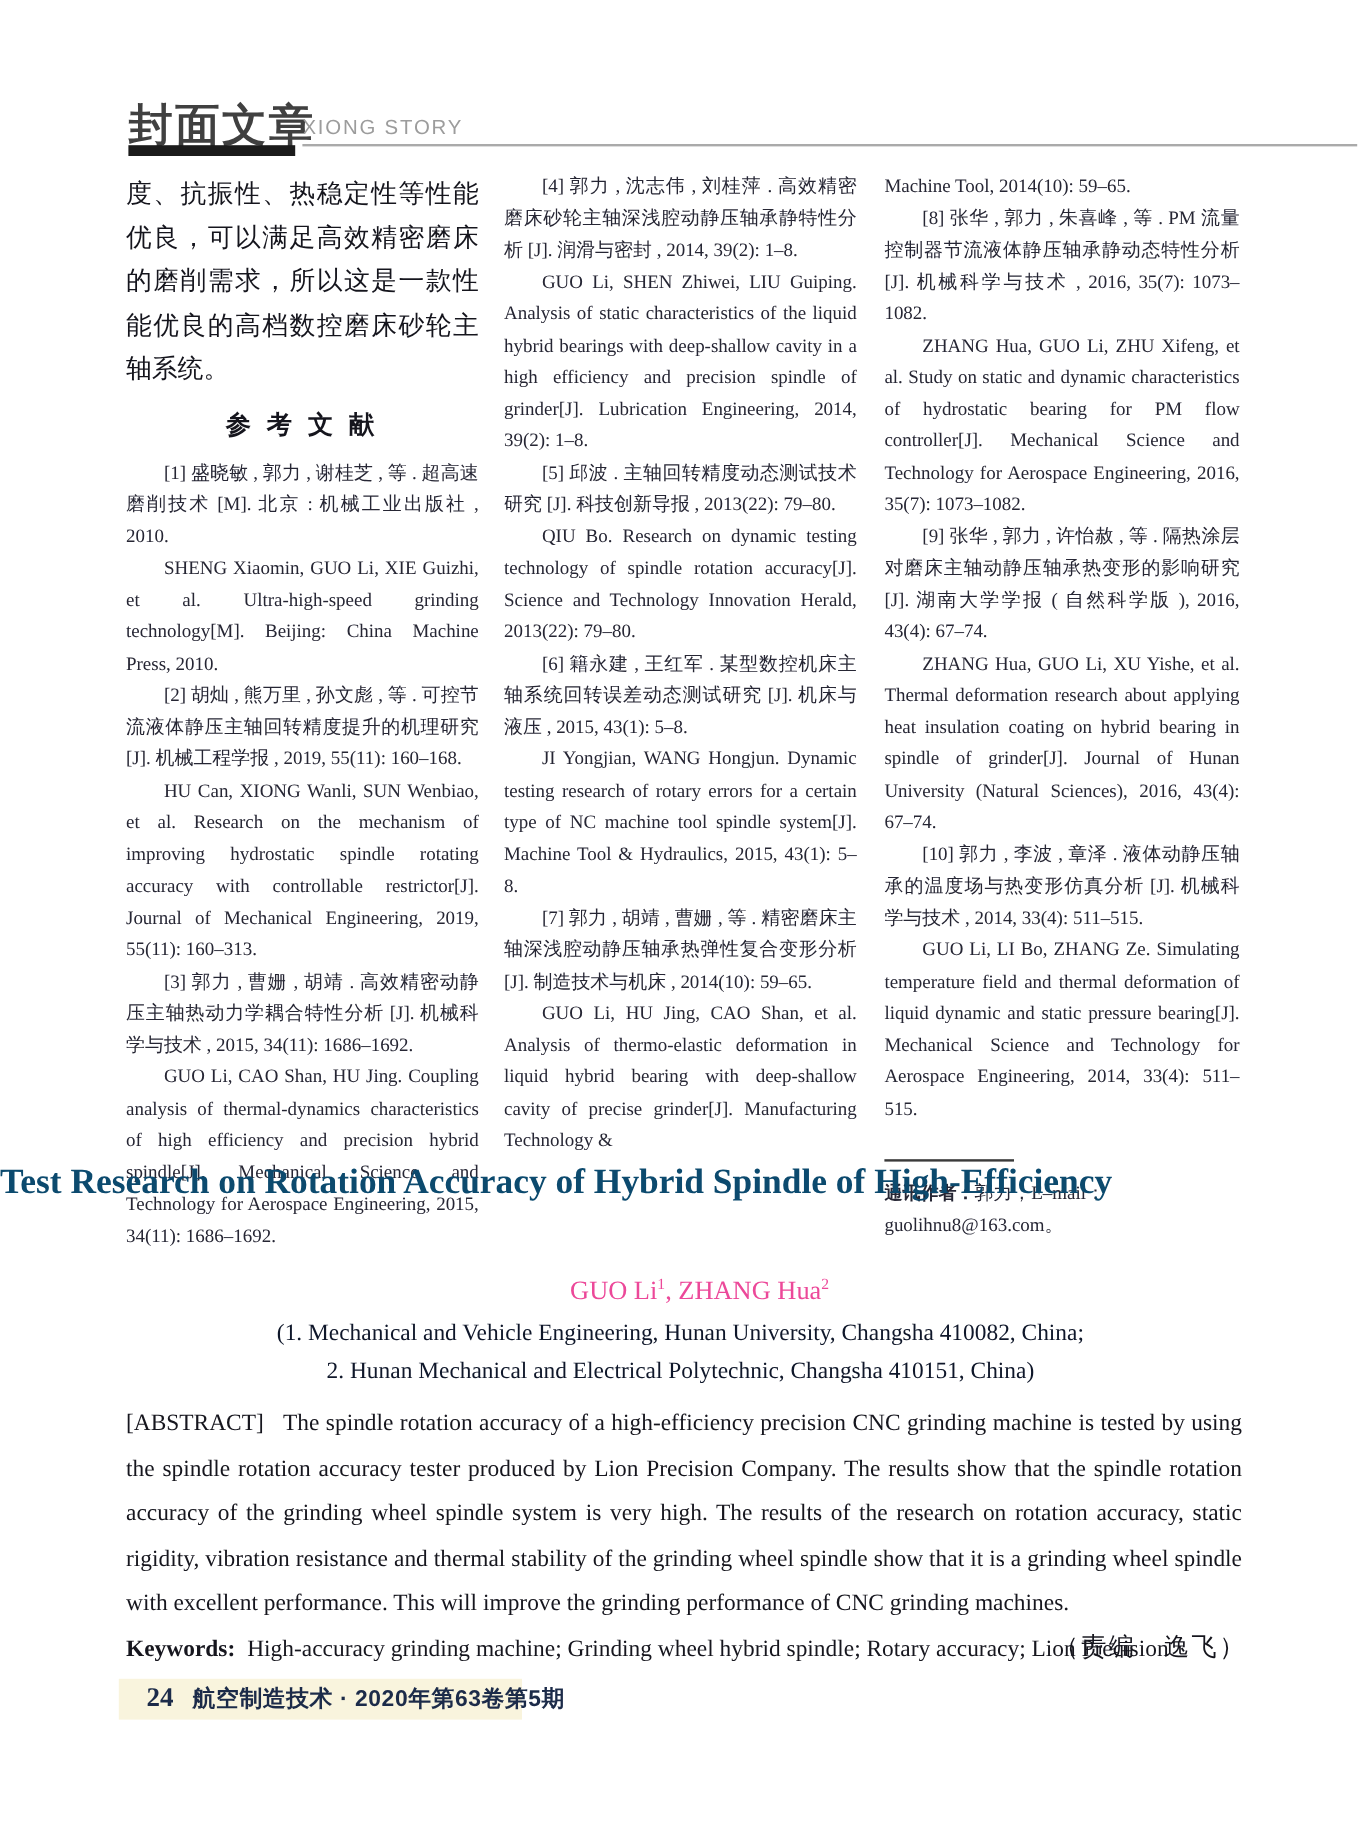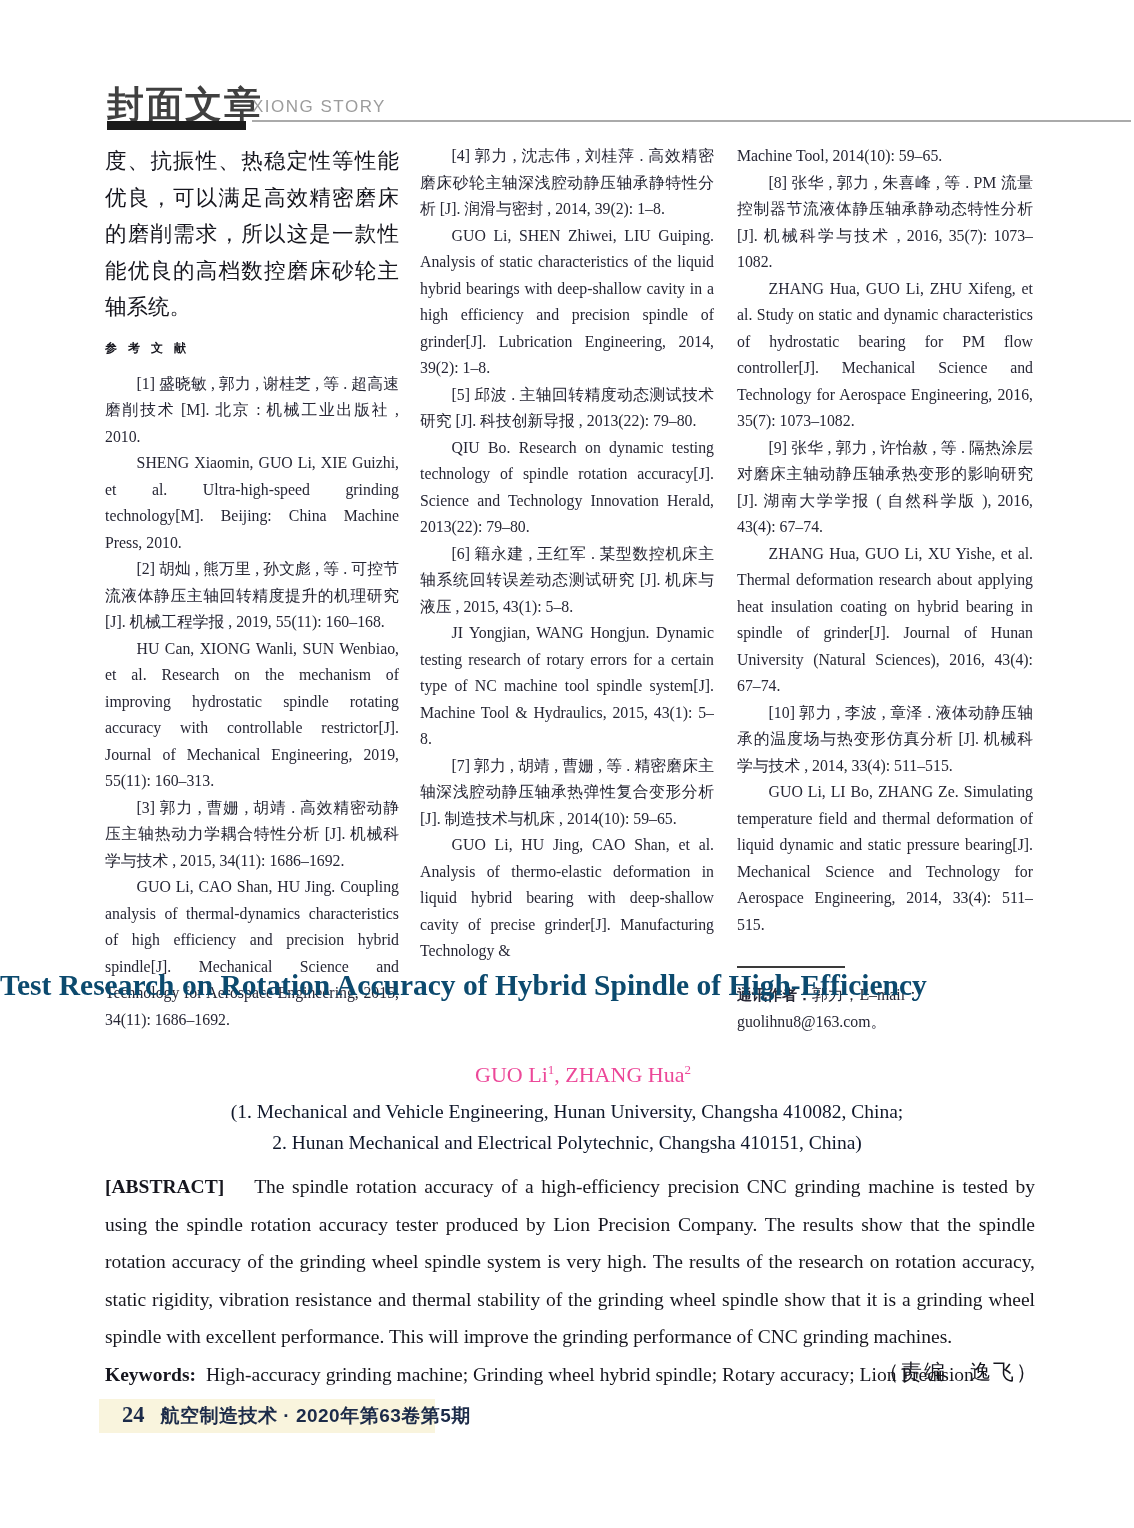--- a/index.html
+++ b/index.html
@@ -31,21 +31,21 @@
   
   .col { position:absolute; top:143px; }
   .col1 { left:105px; width:294px; }
   .col2 { left:420px; width:294px; }
   .col3 { left:737px; width:296px; }
   .intro {
     font-size:21.5px; line-height:36.5px; text-align:justify;
     color:#15151d; margin:0 0 14px 0;
   }
   .refs-heading {
-    font-size:12px; font-weight:bold;
+    text-align:center; font-size:21px; font-weight:bold;
     color:#15151d; letter-spacing:4px; margin:14px 0 14px 0;
   }
   .ref {
     font-size:15.8px; line-height:26.5px; text-align:justify;
     text-indent:2em; color:#26263400; color:#262634; margin:0;
   }
   .ref.noindent { text-indent:0; }
   .corr-divider {
     width:108px; height:0; border-top:2px solid #3a3a3a;
     margin:28px 0 14px 0;
@@ -68,21 +68,21 @@
   .art-affils {
     position:absolute; left:0; top:1096px; width:1134px;
     text-align:center; font-size:19.5px; line-height:31px; color:#0f172a;
   }
   
   .abstract-block {
     position:absolute; left:105px; top:1168px; width:930px;
     font-size:19.5px; line-height:37.5px; color:#16161e;
   }
   .abstract-p { margin:0; text-align:justify; }
-  .abs-label { font-weight:bold; margin-right:30px; }
+  .abs-label { font-weight:normal; margin-right:16px; }
   .keywords-p {
     margin:0; padding-left:99px; text-indent:-99px; text-align:left;
   }
   .kw-label { font-weight:bold; margin-right:10px; }
   .editor-credit {
     position:absolute; right:95px; top:1358px;
     font-size:21px; color:#15151d; letter-spacing:2px;
   }
   
   .footer-band {

